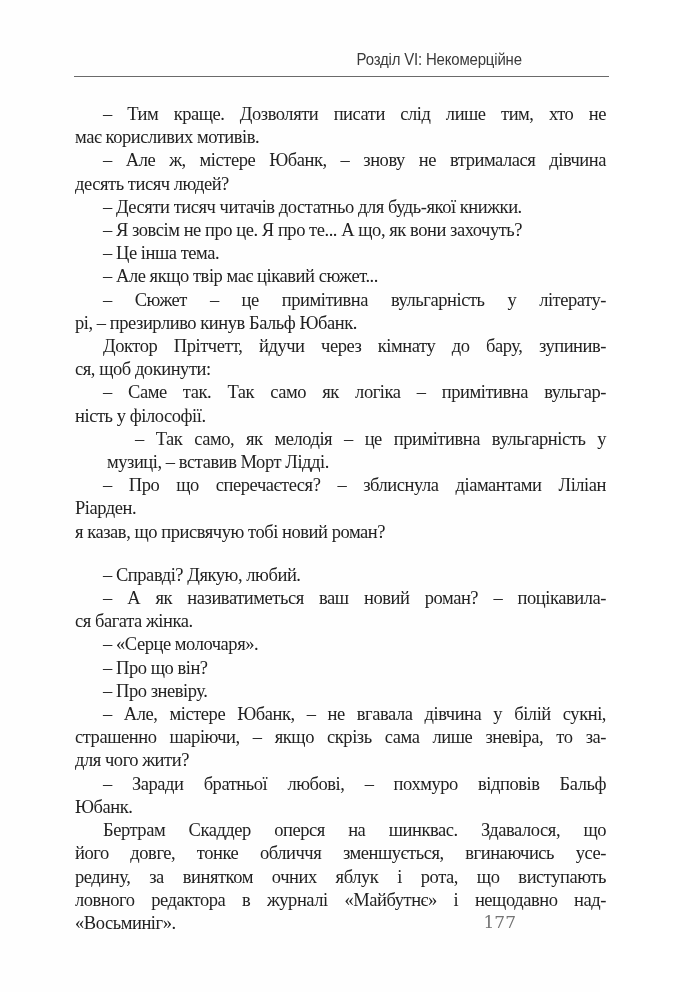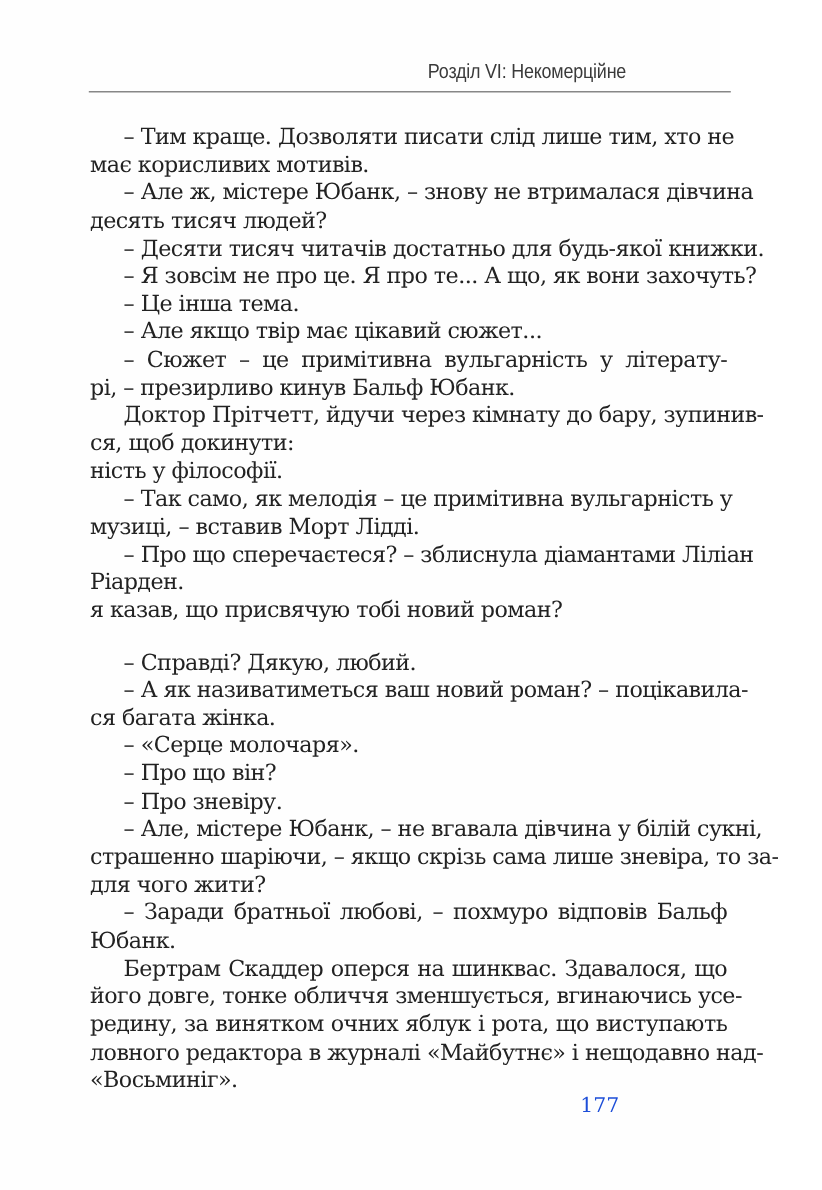--- a/index.html
+++ b/index.html
@@ -50,40 +50,41 @@
       line-height: 23.2px;
       color: #222222;
     }
     .para {
       margin: 0;
       text-align: justify;
       text-indent: 28px;
       hyphens: manual;
       letter-spacing: -0.45px;
       word-spacing: 0px;
+      font-family: Liberation Serif, serif;
     }
     .line {
       display: block;
       white-space: nowrap;
       text-align: justify;
       text-align-last: justify;
     }
     .line.last {
       text-align-last: left;
     }
     .line.first {
       padding-left: 28px;
     }
     .folio {
       position: absolute;
       right: 84px;
       top: 912px;
       font-family: "DejaVu Serif", "Liberation Serif", serif;
       font-size: 17px;
-      color: #1d4ed8;
+      color: #737373;
     }
   </style>
 </head>
 <body>
 
 <div class="page">
   <div class="running-head">Розділ VI: Некомерційне</div>
   <div class="head-rule"></div>
 
   <div class="body-text" id="body-text">
@@ -109,23 +110,24 @@
       </div>
       <div class="para" style="text-indent: 0px;">
         <span class="line first">– Сюжет – це примітивна вульгарність у літерату-</span>
         <span class="line last">рі, – презирливо кинув Бальф Юбанк.</span>
       </div>
       <div class="para" style="text-indent: 0px;">
         <span class="line first">Доктор Прітчетт, йдучи через кімнату до бару, зупинив-</span>
         <span class="line last">ся, щоб докинути:</span>
       </div>
       <div class="para" style="text-indent: 0px;">
+        <span class="line first">– Саме так. Так само як логіка – примітивна вульгар-</span>
         <span class="line last">ність у філософії.</span>
       </div>
-      <div class="para" style="text-indent: 0px;">
+      <div class="para" style="text-indent: 0px; margin-left: 32px;">
         <span class="line first">– Так само, як мелодія – це примітивна вульгарність у</span>
         <span class="line last">музиці, – вставив Морт Лідді.</span>
       </div>
       <div class="para" style="text-indent: 0px;">
         <span class="line first">– Про що сперечаєтеся? – зблиснула діамантами Ліліан</span>
         <span class="line last">Ріарден.</span>
       </div>
       <div class="para" style="text-indent: 0px;">
         <span class="line last">я казав, що присвячую тобі новий роман?</span>
       </div>

